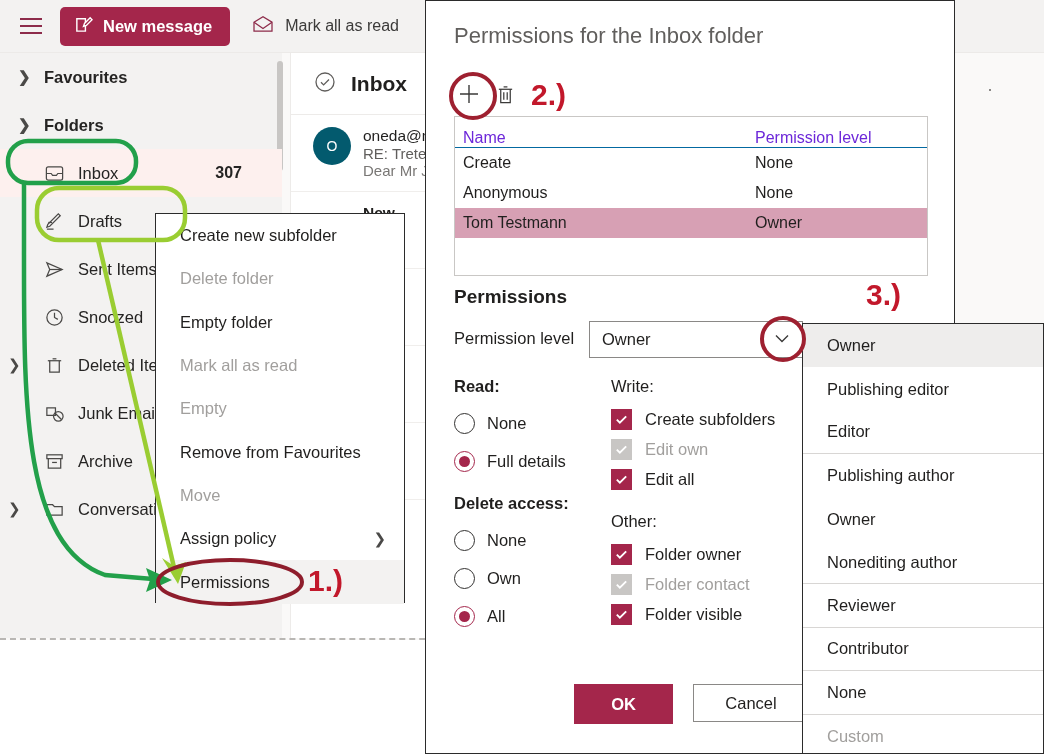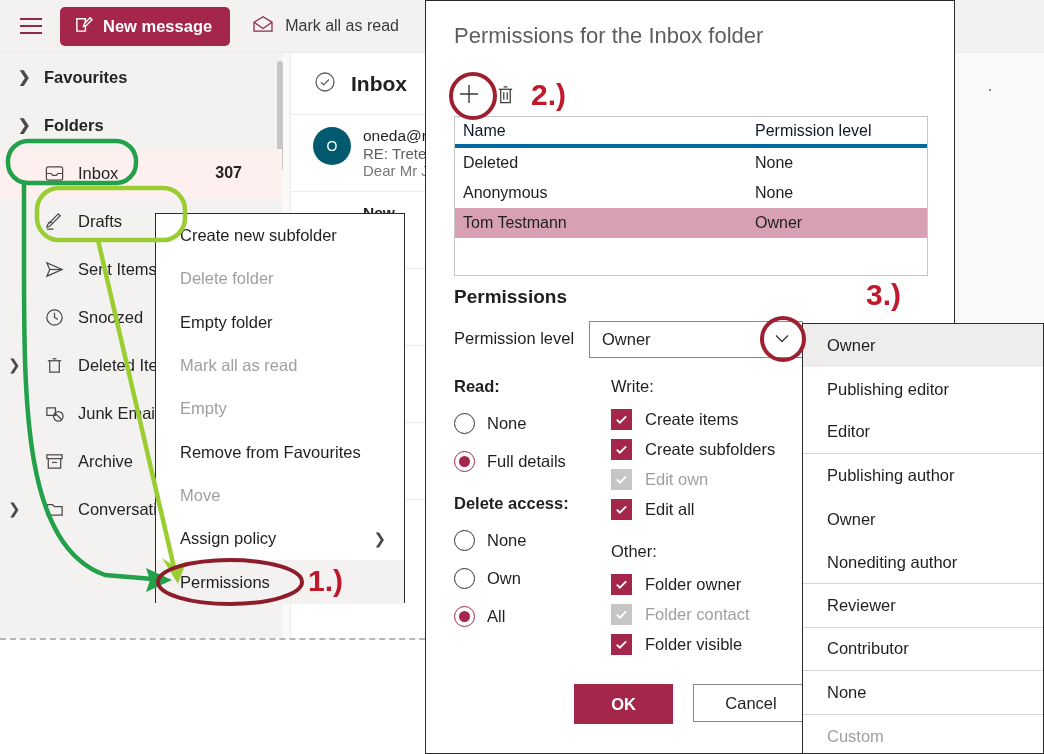--- a/index.html
+++ b/index.html
@@ -143,21 +143,21 @@
   .icon-btn { cursor:pointer; color:#3b3a39; display:flex; align-items:center;
     justify-content:center; }
 
   .pd-table {
     position:absolute; left:28px; top:115px; width:474px; height:160px;
     border:1px solid #c9c7c5; background:#fff;
   }
   .pt-row { height:30px; display:flex; align-items:center; font-size:16px; }
   .pt-row .c1 { width:300px; padding-left:8px; }
   .pt-row .c2 { flex:1; }
-  .pt-head { border-bottom:4px solid #0369a1; height:31px; color:#0f172a; }
+  .pt-head { border-bottom:1px solid #0369a1; height:31px; color:#6d28d9;align-items:flex-end; }
   .pt-row.sel { background:#d7a0b4; }
 
   .pd-section-title {
     position:absolute; left:28px; top:285px; font-size:19px; font-weight:bold;
     color:#201f1e;
   }
   .pd-level-label { position:absolute; left:28px; top:328px; font-size:16.5px;
      color:#201f1e; }
   .pd-select {
     position:absolute; left:163px; top:320px; width:214px; height:37px;
@@ -492,21 +492,21 @@
       </svg>
     </div>
   </div>
 
   <div class="pd-table">
     <div class="pt-row pt-head">
       <div class="c1">Name</div>
       <div class="c2">Permission level</div>
     </div>
     <div class="pt-row">
-      <div class="c1">Deleted</div>
+      <div class="c1">Create</div>
       <div class="c2">None</div>
     </div>
     <div class="pt-row">
       <div class="c1">Anonymous</div>
       <div class="c2">None</div>
     </div>
     <div class="pt-row sel">
       <div class="c1">Tom Testmann</div>
       <div class="c2">Owner</div>
     </div>
@@ -553,71 +553,63 @@
 
   <div class="col-right">
     <div class="grp-title normal">Write:</div>
 
     <div class="check-row">
       <span class="chk">
         <svg width="15" height="15" viewBox="0 0 16 16" fill="none" stroke="#fff" stroke-width="2">
             <path d="M3 8.2l3.2 3.2L13 4.6"></path>
           </svg>
       </span>
-      <span>Create items</span>
+      <span>Create subfolders</span>
+    </div>
+    <div class="check-row dim">
+      <span class="chk">
+        <svg width="15" height="15" viewBox="0 0 16 16" fill="none" stroke="#fff" stroke-width="2">
+            <path d="M3 8.2l3.2 3.2L13 4.6"></path>
+          </svg>
+      </span>
+      <span>Edit own</span>
     </div>
     <div class="check-row">
       <span class="chk">
         <svg width="15" height="15" viewBox="0 0 16 16" fill="none" stroke="#fff" stroke-width="2">
             <path d="M3 8.2l3.2 3.2L13 4.6"></path>
           </svg>
       </span>
-      <span>Create subfolders</span>
+      <span>Edit all</span>
+    </div>
+
+    <div class="grp-title normal" style="margin-top:18px">Other:</div>
+
+    <div class="check-row">
+      <span class="chk">
+        <svg width="15" height="15" viewBox="0 0 16 16" fill="none" stroke="#fff" stroke-width="2">
+            <path d="M3 8.2l3.2 3.2L13 4.6"></path>
+          </svg>
+      </span>
+      <span>Folder owner</span>
     </div>
     <div class="check-row dim">
       <span class="chk">
         <svg width="15" height="15" viewBox="0 0 16 16" fill="none" stroke="#fff" stroke-width="2">
             <path d="M3 8.2l3.2 3.2L13 4.6"></path>
           </svg>
       </span>
-      <span>Edit own</span>
+      <span>Folder contact</span>
     </div>
     <div class="check-row">
       <span class="chk">
         <svg width="15" height="15" viewBox="0 0 16 16" fill="none" stroke="#fff" stroke-width="2">
             <path d="M3 8.2l3.2 3.2L13 4.6"></path>
           </svg>
       </span>
-      <span>Edit all</span>
-    </div>
-
-    <div class="grp-title normal" style="margin-top:18px">Other:</div>
-
-    <div class="check-row">
-      <span class="chk">
-        <svg width="15" height="15" viewBox="0 0 16 16" fill="none" stroke="#fff" stroke-width="2">
-            <path d="M3 8.2l3.2 3.2L13 4.6"></path>
-          </svg>
-      </span>
-      <span>Folder owner</span>
-    </div>
-    <div class="check-row dim">
-      <span class="chk">
-        <svg width="15" height="15" viewBox="0 0 16 16" fill="none" stroke="#fff" stroke-width="2">
-            <path d="M3 8.2l3.2 3.2L13 4.6"></path>
-          </svg>
-      </span>
-      <span>Folder contact</span>
-    </div>
-    <div class="check-row">
-      <span class="chk">
-        <svg width="15" height="15" viewBox="0 0 16 16" fill="none" stroke="#fff" stroke-width="2">
-            <path d="M3 8.2l3.2 3.2L13 4.6"></path>
-          </svg>
-      </span>
       <span>Folder visible</span>
     </div>
   </div>
 
   <div class="pd-buttons">
     <button class="btn-ok">OK</button>
     <button class="btn-cancel">Cancel</button>
   </div>
 </div>
 

